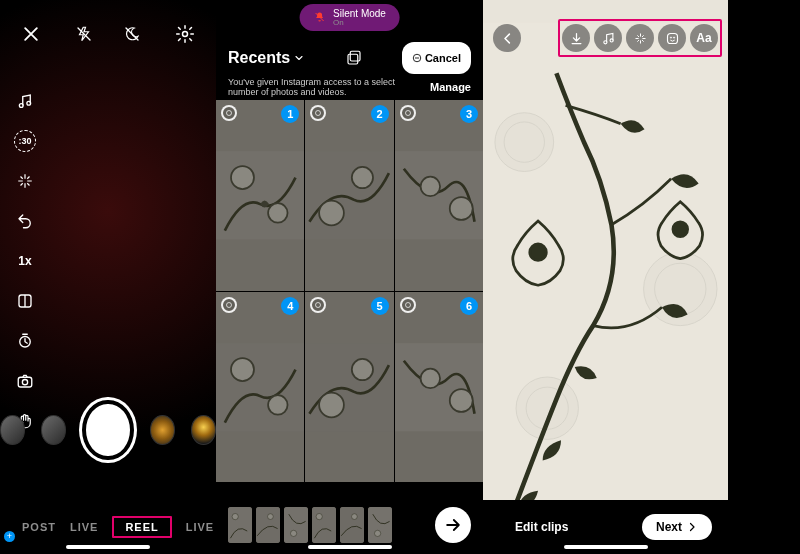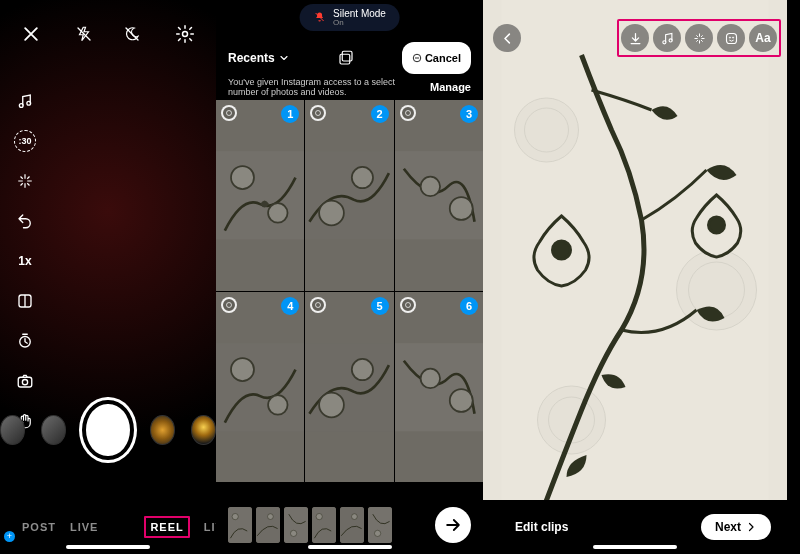--- a/index.html
+++ b/index.html
@@ -8,21 +8,21 @@
     background: #000;
     font-family: -apple-system, BlinkMacSystemFont, "Segoe UI", sans-serif;
     color: #fff;
     overflow: hidden;
     position: relative;
   }
   .phones { display: flex; width: 800px; height: 554px; }
   .phone { position: relative; height: 554px; overflow: hidden; background: #000; }
   .phone1 { width: 216px; }
   .phone2 { width: 267px; }
-  .phone3 { width: 304px; text-align: center; }
+  .phone3 { width: 245px; text-align: center; }
 
   
   .p1-canvas {
     position: absolute; left: 0; top: 0; right: 0; bottom: 85px;
     background: radial-gradient(circle at 50% 45%, #3a0b0b 0%, #1a0505 45%, #000 80%);
   }
   .p1-topbar {
     position: absolute; top: 16px; left: 0; right: 0; height: 36px;
     display: flex; align-items: center; justify-content: space-between;
     padding: 0 18px;
@@ -49,37 +49,37 @@
   }
   .p1-bottom {
     position: absolute; bottom: 0; left: 0; right: 0; height: 54px;
     display: flex; align-items: center; padding: 0 12px; gap: 10px;
     background: #000;
   }
   .gallery-thumb { width: 24px; height: 24px; border-radius: 5px; background: linear-gradient(135deg,#7a7a7a,#3a3a3a); position: relative; }
   .gallery-plus { position:absolute; right:-3px; bottom:-3px; width:11px; height:11px; border-radius:50%; background:#0095f6; color:#fff; font-size:9px; line-height:11px; text-align:center; }
   .modes { display: flex; align-items: center; gap: 14px; font-size: 11px; letter-spacing: 1px; font-weight: 700; color: #8e8e8e; }
   .modes span.active { color: #fff; }
-  .reel-hl { border: 2px solid #e1006a; padding: 3px 4px; border-radius: 1px; margin-left: 32px; }
+  .reel-hl { border: 2px solid #e1006a; padding: 3px 11px; border-radius: 1px; }
   .swap-btn { margin-left: auto; width: 28px; height: 28px; border-radius: 50%; background: #1c1c1c; display:flex; align-items:center; justify-content:center; }
   .home-ind1 { position:absolute; bottom:5px; left:50%; transform:translateX(-50%); width:84px; height:4px; border-radius:2px; background:#fff; }
 
   
   .p2-silent {
     position:absolute; top:4px; left:50%; transform:translateX(-50%);
-    background:#0f172a; border-radius:16px; padding:4px 14px;
+    background:#701a75; border-radius:16px; padding:4px 14px;
     display:flex; align-items:center; gap:8px; font-size:10px;
   }
   .p2-silent .bell { color:#ff3b30; }
   .p2-silent .sub { color:#8e8e8e; font-size:8px; display:block; margin-top:-1px;}
   .p2-header {
     position:absolute; top:42px; left:0; right:0; padding:0 12px;
     display:flex; align-items:center; gap:10px;
   }
-  .recents { font-size:12px; font-weight:700; display:flex; align-items:center; gap:3px;}
+  .recents { font-size:16px; font-weight:700; display:flex; align-items:center; gap:3px;}
   .multi-ic { width:18px; height:18px; }
   .cancel-pill { margin-left:auto; background:#fff; color:#000; font-size:11px; font-weight:700; padding:10px 10px; border-radius:12px; display:flex; align-items:center; gap:3px;}
   .p2-msg {
     position:absolute; top:74px; left:0; right:0; padding:3px 12px;
     display:flex; align-items:center; font-size:9px; color:#ccc;
   }
   .manage { margin-left:auto; font-weight:700; font-size:11px; color:#fff;}
   .p2-grid {
     position:absolute; top:100px; left:0; right:0; bottom:72px;
     display:grid; grid-template-columns: repeat(3,1fr); grid-auto-rows: 1fr; gap:1px;

